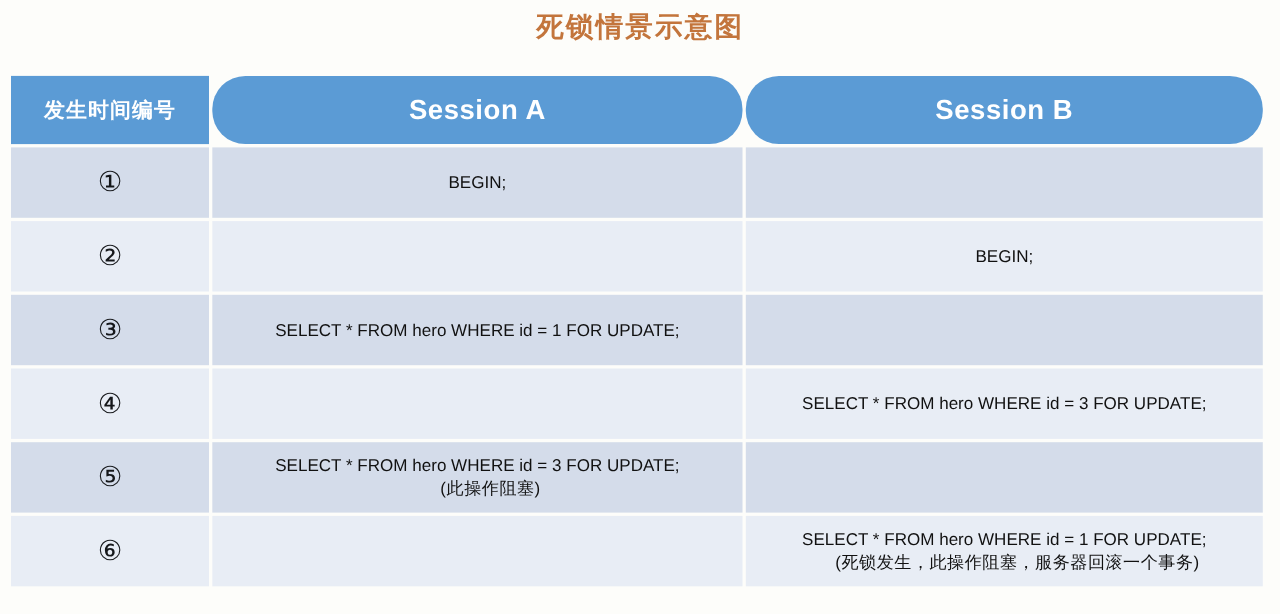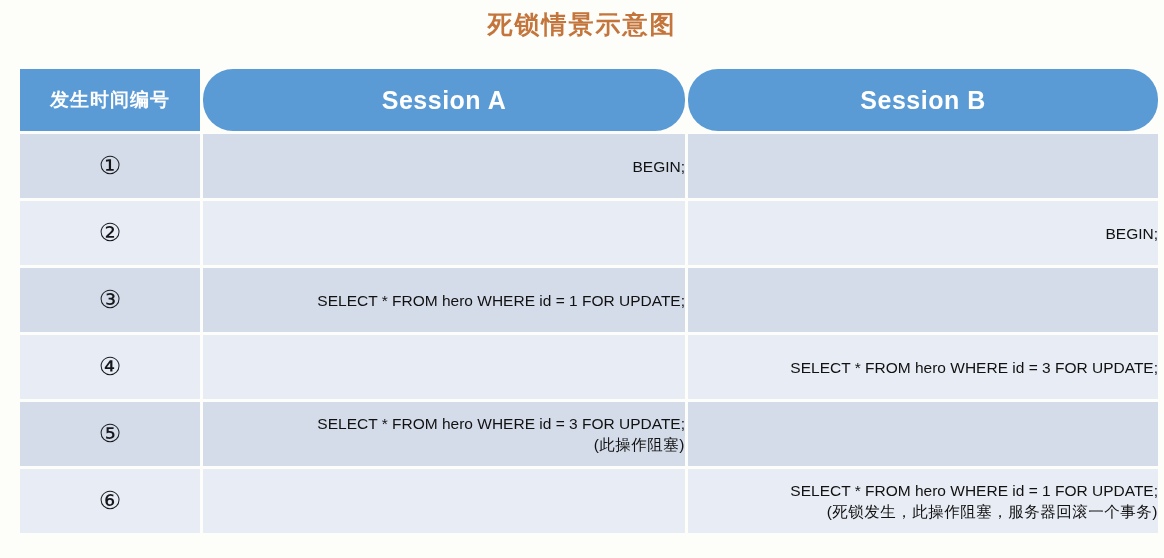--- a/index.html
+++ b/index.html
@@ -29,21 +29,21 @@
     text-align: center;
     font-size: 25px;
     font-weight: 700;
     letter-spacing: 2px;
     color: #c3753c;
     font-family: Liberation Mono, monospace;
     white-space: nowrap;
   }
   .table-wrap {
     position: absolute;
-    left: 20px;
+    left: 10px;
     top: 69px;
     width: 916px;
   }
   table.dl-table {
     border-collapse: separate;
     border-spacing: 3px 3px;
     width: 1138px;
     table-layout: fixed;
     margin: -3px;
   }
@@ -86,21 +86,20 @@
   }
   td.num-cell {
     font-size: 25px;
     color: #15171a;
     font-family: "DejaVu Sans", sans-serif;
     line-height: 26px;
   }
   td.sql-cell .line {
     display: block;
     white-space: nowrap;
-    text-align: right;
   }
   td.sql-cell .line.cn {
     letter-spacing: 0.5px;
     margin-left: 24px;
   }
   td.empty-cell { font-size: 0; }
 </style>
 </head>
 <body>
 

